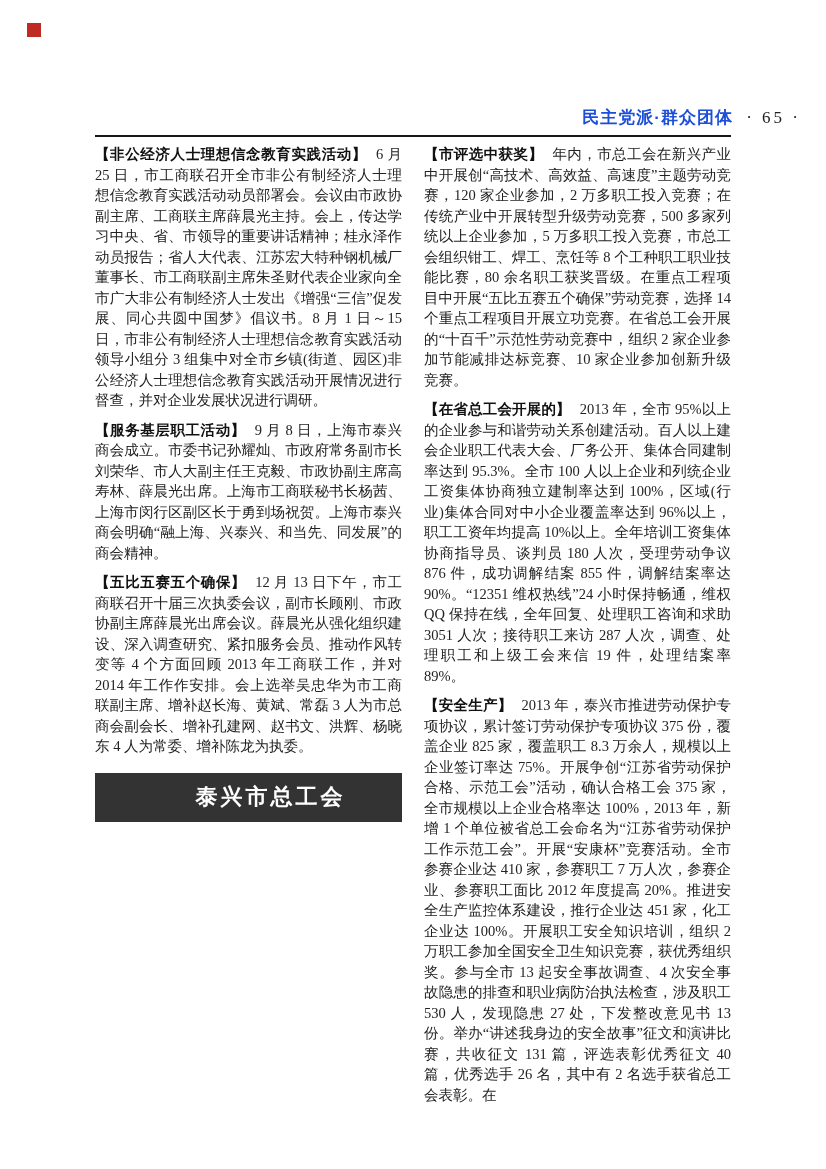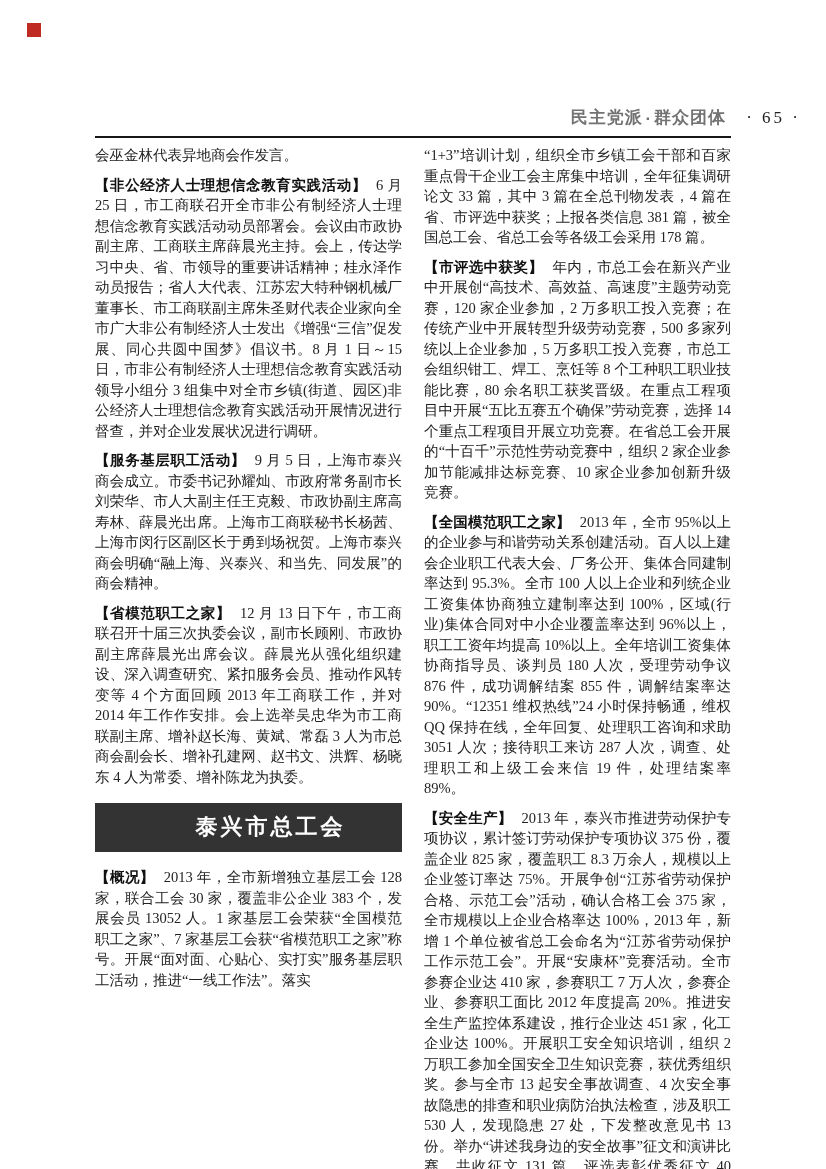--- a/index.html
+++ b/index.html
@@ -20,27 +20,27 @@
     position:absolute; left:95px; top:0; width:636px;
   }
   .header {
     margin-top:106px;
     margin-right:-70px;
     text-align:right;
     font-size:17px; line-height:24px;
     white-space:nowrap;
   }
   .header-title {
-    font-family:Liberation Mono, monospace;
+    font-family:Liberation Sans, sans-serif;
     font-weight:bold;
     letter-spacing:1px;
-    color:#737373;
+    color:#1d4ed8;
   }
   .header-page {
-    margin-left:16px;
+    margin-left:9px;
     letter-spacing:3px;
     color:#222;
   }
   .rule {
     margin-top:5px;
     border-top:2px solid #161616;
     height:0;
   }
   .columns {
     display:flex;
@@ -75,28 +75,25 @@
 <div class="page">
   <div class="corner-marker"></div>
   <div class="content">
     <div class="header">
       <span class="header-title">民主党派·群众团体</span>
       <span class="header-page">· 65 ·</span>
     </div>
     <div class="rule"></div>
     <div class="columns">
       <div class="col" id="col-left">
-          <p><span>会巫金林代表异地商会作发言。</span></p>
           <p><span class="entry-title">【非公经济人士理想信念教育实践活动】</span><span>6 月 25 日，市工商联召开全市非公有制经济人士理想信念教育实践活动动员部署会。会议由市政协副主席、工商联主席薛晨光主持。会上，传达学习中央、省、市领导的重要讲话精神；桂永泽作动员报告；省人大代表、江苏宏大特种钢机械厂董事长、市工商联副主席朱圣财代表企业家向全市广大非公有制经济人士发出《增强“三信”促发展、同心共圆中国梦》倡议书。8 月 1 日～15 日，市非公有制经济人士理想信念教育实践活动领导小组分 3 组集中对全市乡镇(街道、园区)非公经济人士理想信念教育实践活动开展情况进行督查，并对企业发展状况进行调研。</span></p>
-          <p><span class="entry-title">【服务基层职工活动】</span><span>9 月 5 日，上海市泰兴商会成立。市委书记孙耀灿、市政府常务副市长刘荣华、市人大副主任王克毅、市政协副主席高寿林、薛晨光出席。上海市工商联秘书长杨茜、上海市闵行区副区长于勇到场祝贺。上海市泰兴商会明确“融上海、兴泰兴、和当先、同发展”的商会精神。</span></p>
-          <p><span class="entry-title">【省模范职工之家】</span><span>12 月 13 日下午，市工商联召开十届三次执委会议，副市长顾刚、市政协副主席薛晨光出席会议。薛晨光从强化组织建设、深入调查研究、紧扣服务会员、推动作风转变等 4 个方面回顾 2013 年工商联工作，并对 2014 年工作作安排。会上选举吴忠华为市工商联副主席、增补赵长海、黄斌、常磊 3 人为市总商会副会长、增补孔建网、赵书文、洪辉、杨晓东 4 人为常委、增补陈龙为执委。</span></p>
+          <p><span class="entry-title">【服务基层职工活动】</span><span>9 月 8 日，上海市泰兴商会成立。市委书记孙耀灿、市政府常务副市长刘荣华、市人大副主任王克毅、市政协副主席高寿林、薛晨光出席。上海市工商联秘书长杨茜、上海市闵行区副区长于勇到场祝贺。上海市泰兴商会明确“融上海、兴泰兴、和当先、同发展”的商会精神。</span></p>
+          <p><span class="entry-title">【五比五赛五个确保】</span><span>12 月 13 日下午，市工商联召开十届三次执委会议，副市长顾刚、市政协副主席薛晨光出席会议。薛晨光从强化组织建设、深入调查研究、紧扣服务会员、推动作风转变等 4 个方面回顾 2013 年工商联工作，并对 2014 年工作作安排。会上选举吴忠华为市工商联副主席、增补赵长海、黄斌、常磊 3 人为市总商会副会长、增补孔建网、赵书文、洪辉、杨晓东 4 人为常委、增补陈龙为执委。</span></p>
           <div class="banner">泰兴市总工会</div>
-          <p><span class="entry-title">【概况】</span><span>2013 年，全市新增独立基层工会 128 家，联合工会 30 家，覆盖非公企业 383 个，发展会员 13052 人。1 家基层工会荣获“全国模范职工之家”、7 家基层工会获“省模范职工之家”称号。开展“面对面、心贴心、实打实”服务基层职工活动，推进“一线工作法”。落实</span></p>
         </div>
       <div class="col" id="col-right">
-          <p><span>“1+3”培训计划，组织全市乡镇工会干部和百家重点骨干企业工会主席集中培训，全年征集调研论文 33 篇，其中 3 篇在全总刊物发表，4 篇在省、市评选中获奖；上报各类信息 381 篇，被全国总工会、省总工会等各级工会采用 178 篇。</span></p>
           <p><span class="entry-title">【市评选中获奖】</span><span>年内，市总工会在新兴产业中开展创“高技术、高效益、高速度”主题劳动竞赛，120 家企业参加，2 万多职工投入竞赛；在传统产业中开展转型升级劳动竞赛，500 多家列统以上企业参加，5 万多职工投入竞赛，市总工会组织钳工、焊工、烹饪等 8 个工种职工职业技能比赛，80 余名职工获奖晋级。在重点工程项目中开展“五比五赛五个确保”劳动竞赛，选择 14 个重点工程项目开展立功竞赛。在省总工会开展的“十百千”示范性劳动竞赛中，组织 2 家企业参加节能减排达标竞赛、10 家企业参加创新升级竞赛。</span></p>
-          <p><span class="entry-title">【全国模范职工之家】</span><span>2013 年，全市 95%以上的企业参与和谐劳动关系创建活动。百人以上建会企业职工代表大会、厂务公开、集体合同建制率达到 95.3%。全市 100 人以上企业和列统企业工资集体协商独立建制率达到 100%，区域(行业)集体合同对中小企业覆盖率达到 96%以上，职工工资年均提高 10%以上。全年培训工资集体协商指导员、谈判员 180 人次，受理劳动争议 876 件，成功调解结案 855 件，调解结案率达 90%。“12351 维权热线”24 小时保持畅通，维权 QQ 保持在线，全年回复、处理职工咨询和求助 3051 人次；接待职工来访 287 人次，调查、处理职工和上级工会来信 19 件，处理结案率 89%。</span></p>
+          <p><span class="entry-title">【在省总工会开展的】</span><span>2013 年，全市 95%以上的企业参与和谐劳动关系创建活动。百人以上建会企业职工代表大会、厂务公开、集体合同建制率达到 95.3%。全市 100 人以上企业和列统企业工资集体协商独立建制率达到 100%，区域(行业)集体合同对中小企业覆盖率达到 96%以上，职工工资年均提高 10%以上。全年培训工资集体协商指导员、谈判员 180 人次，受理劳动争议 876 件，成功调解结案 855 件，调解结案率达 90%。“12351 维权热线”24 小时保持畅通，维权 QQ 保持在线，全年回复、处理职工咨询和求助 3051 人次；接待职工来访 287 人次，调查、处理职工和上级工会来信 19 件，处理结案率 89%。</span></p>
           <p><span class="entry-title">【安全生产】</span><span>2013 年，泰兴市推进劳动保护专项协议，累计签订劳动保护专项协议 375 份，覆盖企业 825 家，覆盖职工 8.3 万余人，规模以上企业签订率达 75%。开展争创“江苏省劳动保护合格、示范工会”活动，确认合格工会 375 家，全市规模以上企业合格率达 100%，2013 年，新增 1 个单位被省总工会命名为“江苏省劳动保护工作示范工会”。开展“安康杯”竞赛活动。全市参赛企业达 410 家，参赛职工 7 万人次，参赛企业、参赛职工面比 2012 年度提高 20%。推进安全生产监控体系建设，推行企业达 451 家，化工企业达 100%。开展职工安全知识培训，组织 2 万职工参加全国安全卫生知识竞赛，获优秀组织奖。参与全市 13 起安全事故调查、4 次安全事故隐患的排查和职业病防治执法检查，涉及职工 530 人，发现隐患 27 处，下发整改意见书 13 份。举办“讲述我身边的安全故事”征文和演讲比赛，共收征文 131 篇，评选表彰优秀征文 40 篇，优秀选手 26 名，其中有 2 名选手获省总工会表彰。在</span></p>
         </div>
     </div>
   </div>
 </div>
 
 </body></html>

